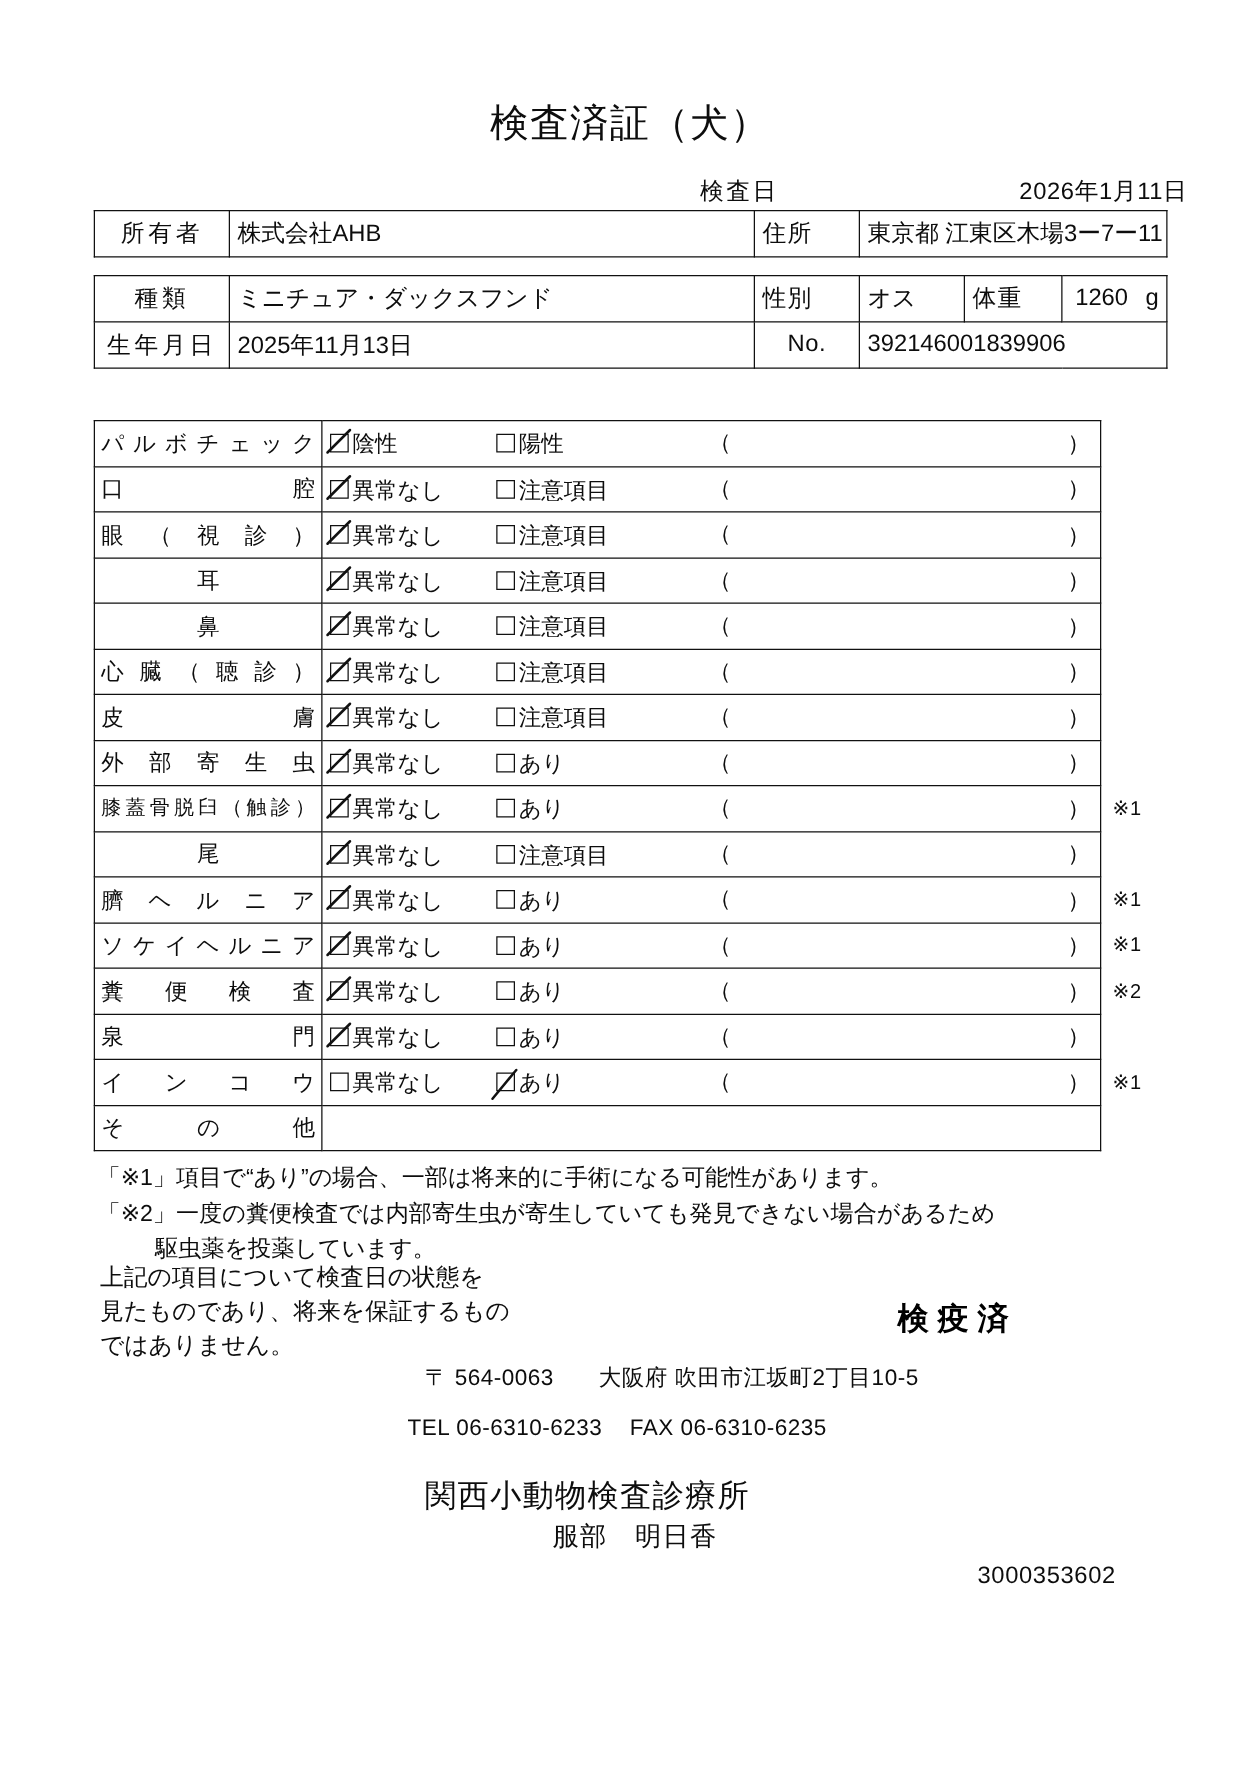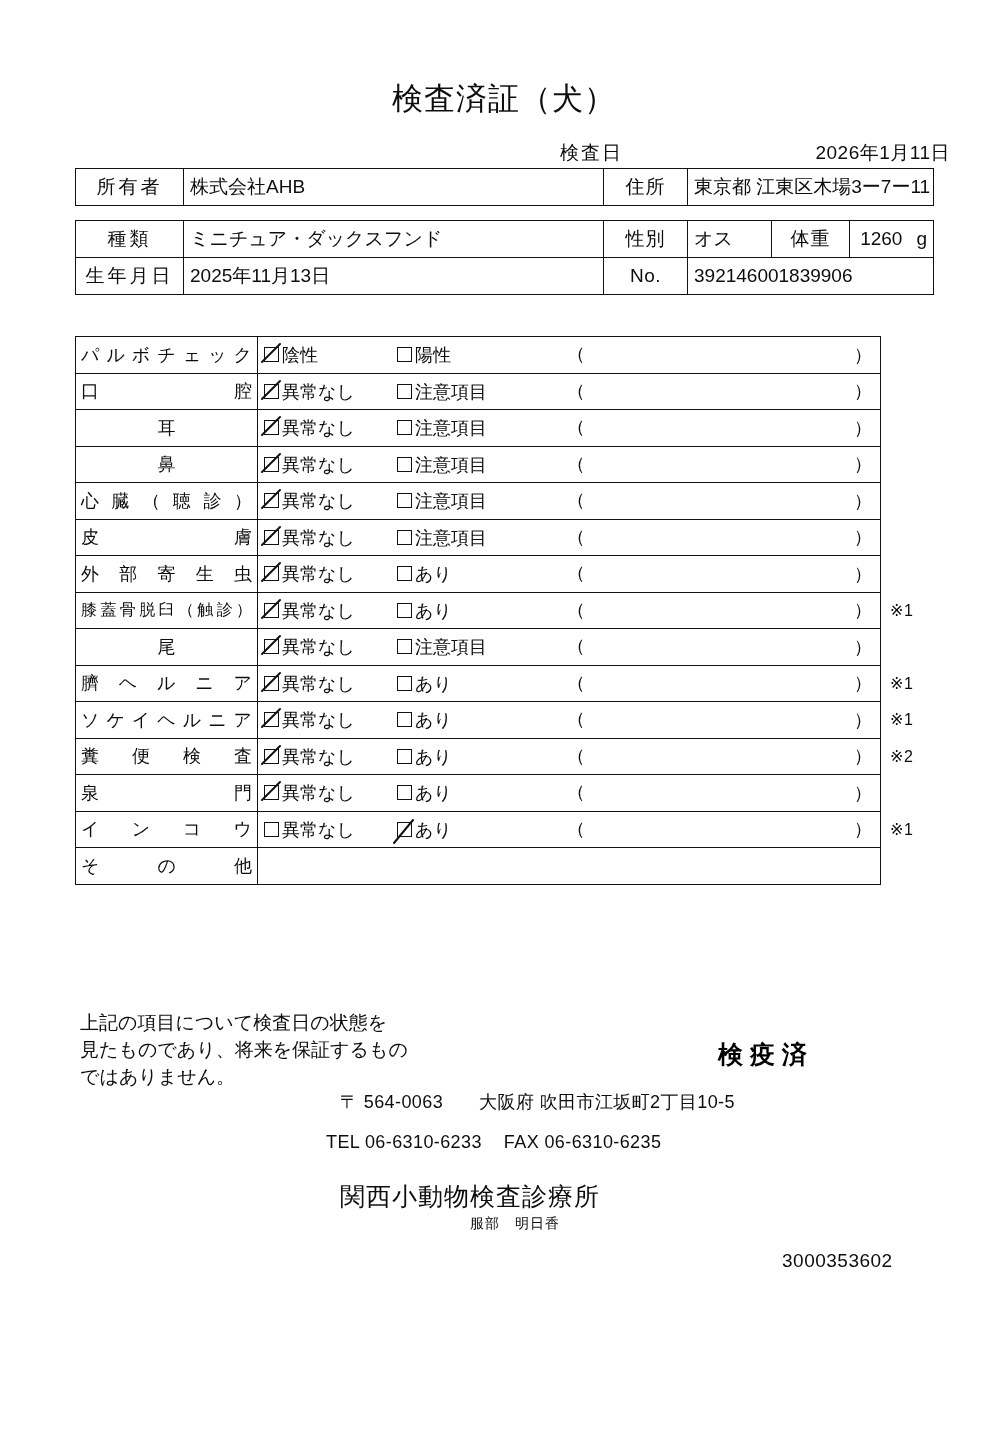--- a/index.html
+++ b/index.html
@@ -60,21 +60,21 @@
     height: 36px;
     padding: 0 6px;
     vertical-align: middle;
     white-space: nowrap;
     overflow: hidden;
   }
   .lbl {
     text-align: center;
     letter-spacing: 3px;
   }
-  .lbl-tight { text-align: center; letter-spacing: 1px; }
+  .lbl-tight { text-align: left; letter-spacing: 1px; }
   .val { text-align: left; }
   .nolbl { text-align: center; letter-spacing: 0.5px; }
 
   #owner-table { left: 75px; top: 168px; width: 858px; }
   #pet-table   { left: 75px; top: 220px; width: 858px; }
 
   .weight-cell {
     text-align: right;
     padding-right: 10px;
   }
@@ -211,22 +211,22 @@
   }
   .clinic-tel .fax { margin-left: 22px; }
   .clinic-name {
     position: absolute;
     left: 340px; top: 1180px;
     font-size: 25px;
     letter-spacing: 1px;
   }
   .clinic-person {
     position: absolute;
-    left: 470px; top: 1215px;
-    font-size: 14px;
+    left: 442px; top: 1215px;
+    font-size: 21px;
     letter-spacing: 1px;
     text-align: center;
   }
   .serial {
     position: absolute;
     left: 782px; top: 1250px;
     font-size: 19px;
     letter-spacing: 0.5px;
   }
 </style>
@@ -304,20 +304,27 @@
           <td class="note-col"></td>
         </tr>
         <tr>
           <td class="item-label">口腔</td>
           <td class="opts"><span class="opt opt-a"><span class="box"><svg class="tick" viewBox="0 0 26 28">
                   <path d="M2 20 L20 2" stroke="#111" stroke-width="2" fill="none" stroke-linecap="round"></path>
                 </svg></span><span class="opt-text">異常なし</span></span><span class="opt opt-b"><span class="box"></span><span class="opt-text">注意項目</span></span><span class="paren-open">（</span><span></span><span class="paren-close">）</span></td>
           <td class="note-col"></td>
         </tr>
         <tr>
+          <td class="item-label">眼（視診）</td>
+          <td class="opts"><span class="opt opt-a"><span class="box"><svg class="tick" viewBox="0 0 26 28">
+                  <path d="M2 20 L20 2" stroke="#111" stroke-width="2" fill="none" stroke-linecap="round"></path>
+                </svg></span><span class="opt-text">異常なし</span></span><span class="opt opt-b"><span class="box"></span><span class="opt-text">注意項目</span></span><span class="paren-open">（</span><span></span><span class="paren-close">）</span></td>
+          <td class="note-col"></td>
+        </tr>
+        <tr>
           <td class="item-label center">耳</td>
           <td class="opts"><span class="opt opt-a"><span class="box"><svg class="tick" viewBox="0 0 26 28">
                   <path d="M2 20 L20 2" stroke="#111" stroke-width="2" fill="none" stroke-linecap="round"></path>
                 </svg></span><span class="opt-text">異常なし</span></span><span class="opt opt-b"><span class="box"></span><span class="opt-text">注意項目</span></span><span class="paren-open">（</span><span></span><span class="paren-close">）</span></td>
           <td class="note-col"></td>
         </tr>
         <tr>
           <td class="item-label center">鼻</td>
           <td class="opts"><span class="opt opt-a"><span class="box"><svg class="tick" viewBox="0 0 26 28">
                   <path d="M2 20 L20 2" stroke="#111" stroke-width="2" fill="none" stroke-linecap="round"></path>
@@ -395,20 +402,25 @@
           <td class="note-col">※1</td>
         </tr>
         <tr>
           <td class="item-label">その他</td>
           <td class="other-blank"></td>
           <td class="note-col"></td>
         </tr>
       </tbody>
   </table>
 
+  <div class="footnotes">
+    <div>「※1」項目で“あり”の場合、一部は将来的に手術になる可能性があります。</div>
+    <div>「※2」一度の糞便検査では内部寄生虫が寄生していても発見できない場合があるため</div>
+    <span class="indent">駆虫薬を投薬しています。</span>
+  </div>
 
   <div class="disclaimer">
     <div>上記の項目について検査日の状態を</div>
     <div>見たものであり、将来を保証するもの</div>
     <div>ではありません。</div>
   </div>
 
   <div class="stamp">検疫済</div>
 
   <div class="clinic-addr">

